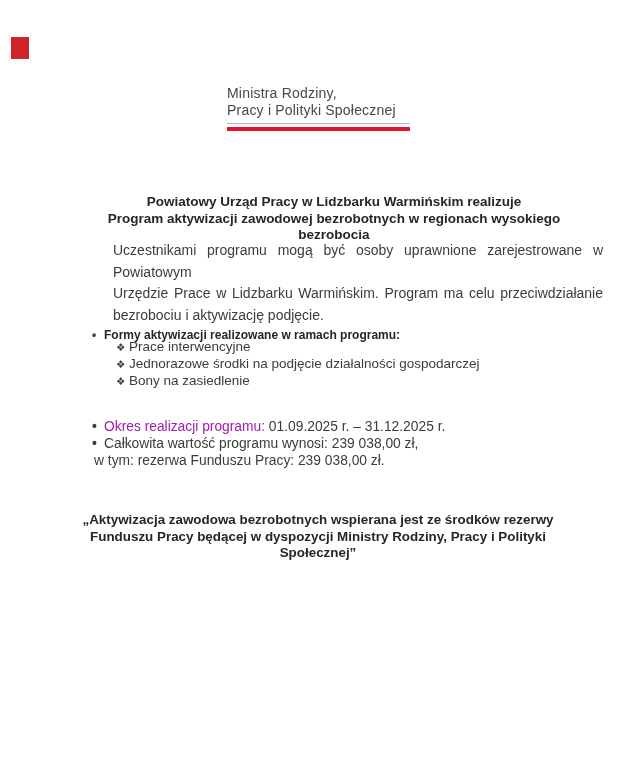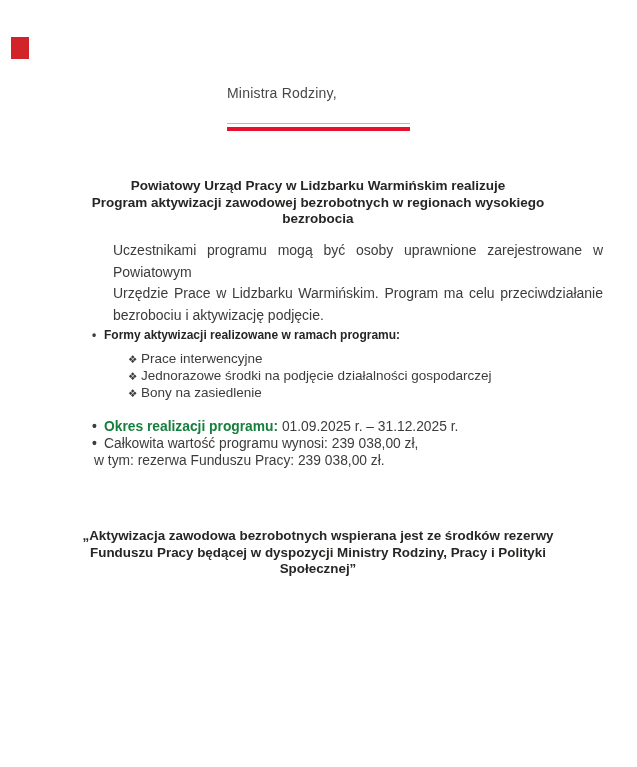--- a/index.html
+++ b/index.html
@@ -25,60 +25,60 @@
     position: absolute; left: 227px; top: 123px;
     width: 183px; height: 1px; background: #b9b9b9;
   }
   .logo-rule-red {
     position: absolute; left: 227px; top: 127px;
     width: 183px; height: 4px; background: #e8112d;
   }
 
   .heading {
     position: absolute; left: 73px; top: 178px; width: 490px;
-    margin: 0; text-align: center;
+    margin: 16px; text-align: center;
     font-size: 13.5px; font-weight: bold; line-height: 16.5px;
     color: #262624;
   }
 
   .intro {
     position: absolute; left: 73px; top: 240px; width: 490px;
     font-size: 14px; color: #3c3c3b; margin-left: 40px;
   }
   .intro .jline { line-height: 21.7px; text-align: justify; text-align-last: justify; }
   .intro .lline { line-height: 21.7px; text-align: left; }
 
   .form-title {
     position: absolute; left: 92px; top: 327px;
     font-size: 12px; line-height: 17px; color: #262624; font-weight: bold;
   }
   .bullet-dot { display: inline-block; width: 12px; font-weight: bold; color: #3c3c3b; }
 
   .sublist {
     position: absolute; left: 116px; top: 339px;
-    margin: 12px; padding: 0; list-style: none;
+    margin: 0; padding: 0; list-style: none;
     font-size: 13.5px; line-height: 16.9px; color: #3c3c3b;
   }
   .diamond {
     display: inline-block; width: 13px;
     font-family: "DejaVu Sans", sans-serif;
     font-size: 10.5px; color: #3c3c3b;
   }
 
   .details {
     position: absolute; left: 92px; top: 418px;
     font-size: 13.8px; line-height: 17px; color: #3c3c3b;
   }
-  .details .label { font-weight: bold; color: #15803d; }
+  .details .label { font-weight: normal; color: #a21caf; }
   .details .indent { margin-left: 2px; }
 
   .quote {
     position: absolute; left: 73px; top: 512px; width: 490px;
     text-align: center; font-weight: bold;
-    font-size: 13.4px; line-height: 16.6px; color: #262624; margin-top: 16px;
+    font-size: 13.4px; line-height: 16.6px; color: #262624;
   }
 
   .flag {
     position: absolute; left: 232px; top: 673px;
     width: 81px; height: 54px;
     outline: 1px solid #eeecec;
   }
   .flag-white { height: 27px; background: #ffffff; }
   .flag-red   { height: 27px; background: #d4213d; }
 
@@ -86,20 +86,21 @@
 </style>
 </head>
 <body>
 
 <div class="page">
 
   <div class="corner-mark"></div>
 
   <header class="logo">
     <div>Ministra Rodziny,</div>
+    <div>Pracy i Polityki Społecznej</div>
   </header>
   <div class="logo-rule-gray"></div>
   <div class="logo-rule-red"></div>
 
   <h1 class="heading">
     <span>Powiatowy Urząd Pracy w Lidzbarku Warmińskim realizuje</span><br>
     <span>Program aktywizacji zawodowej bezrobotnych w regionach wysokiego</span><br>
     <span>bezrobocia</span>
   </h1>
 

